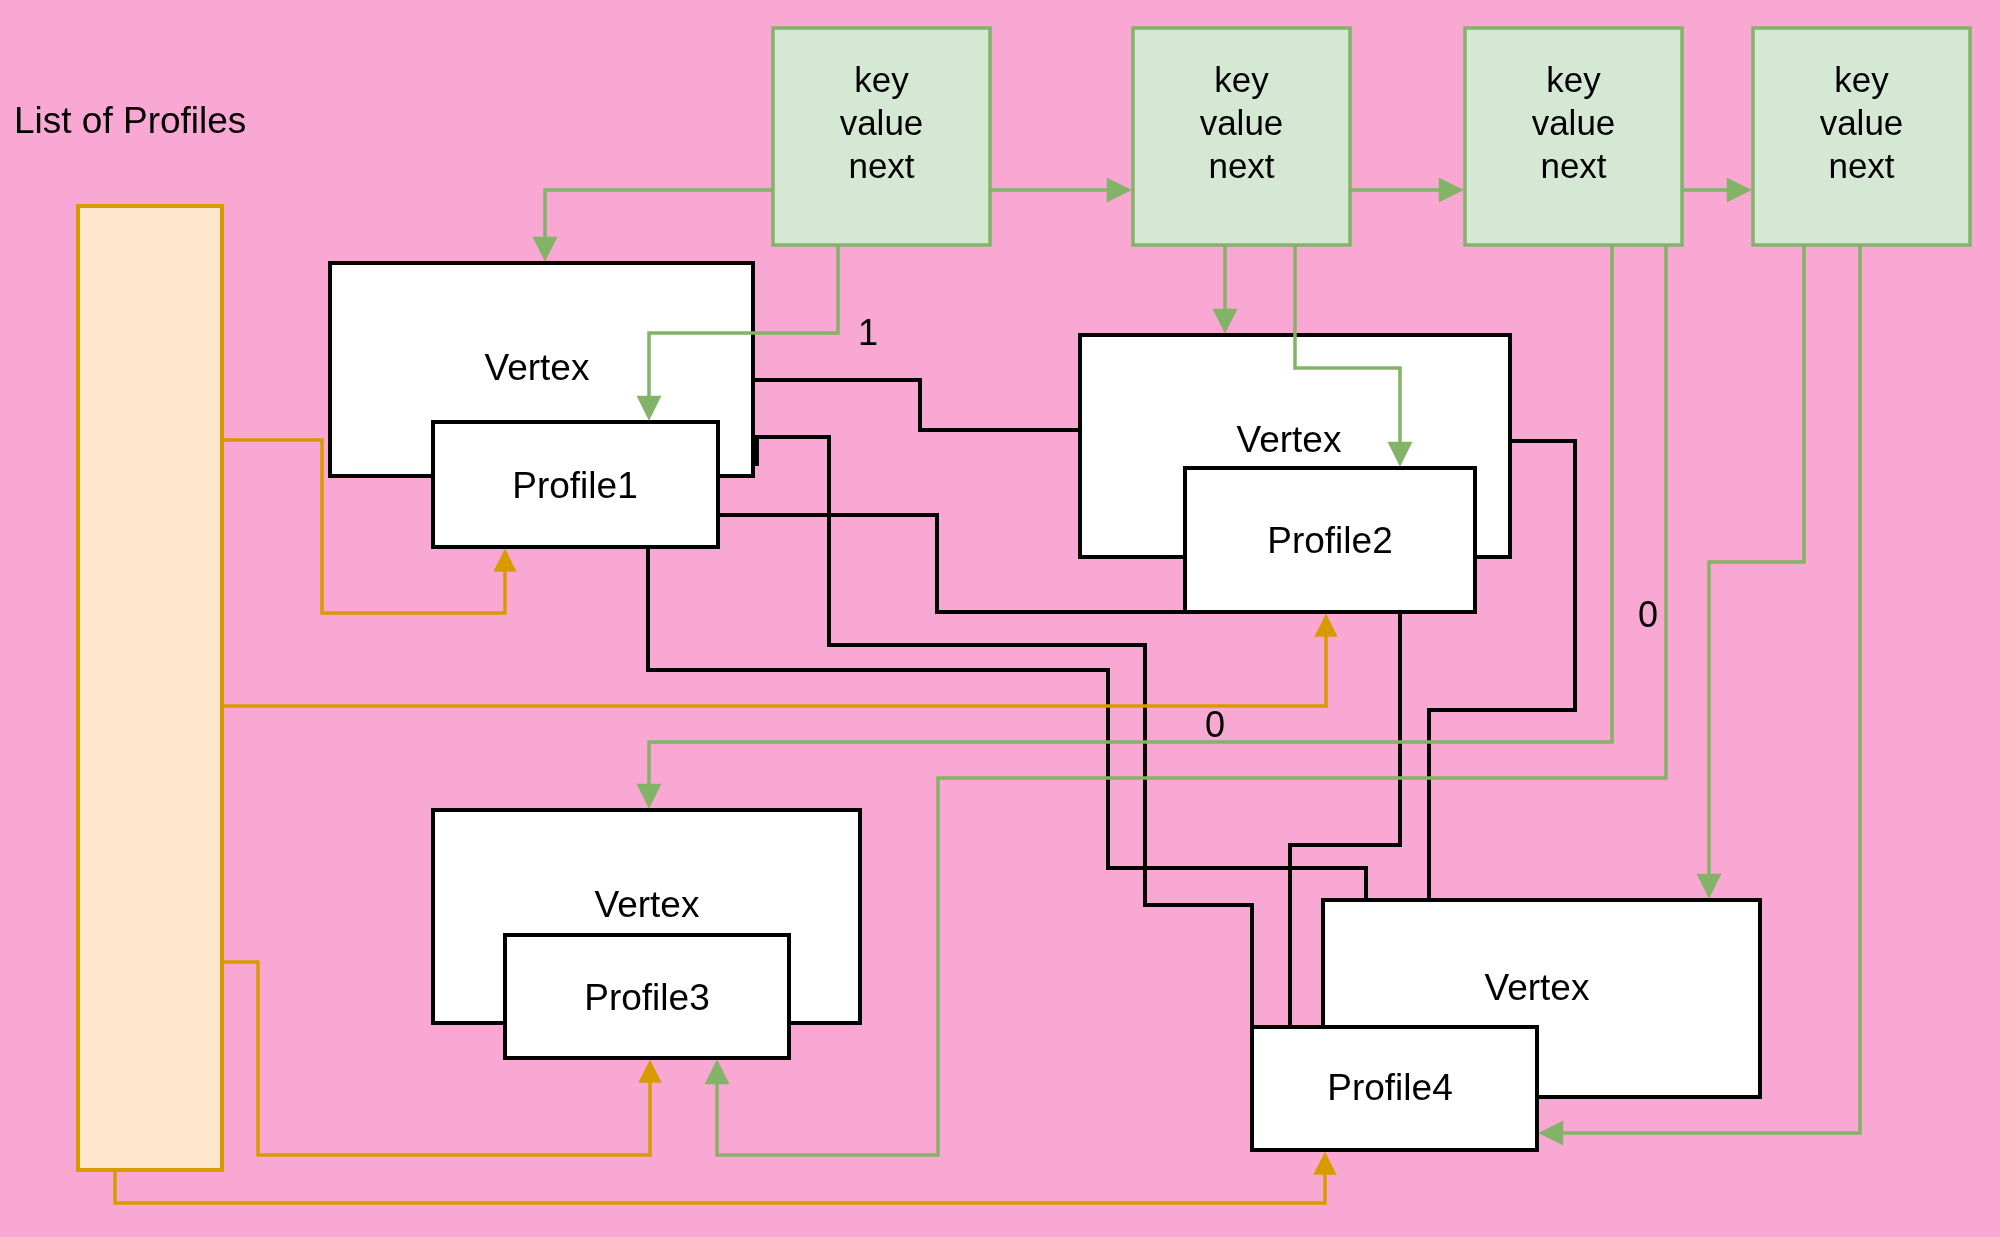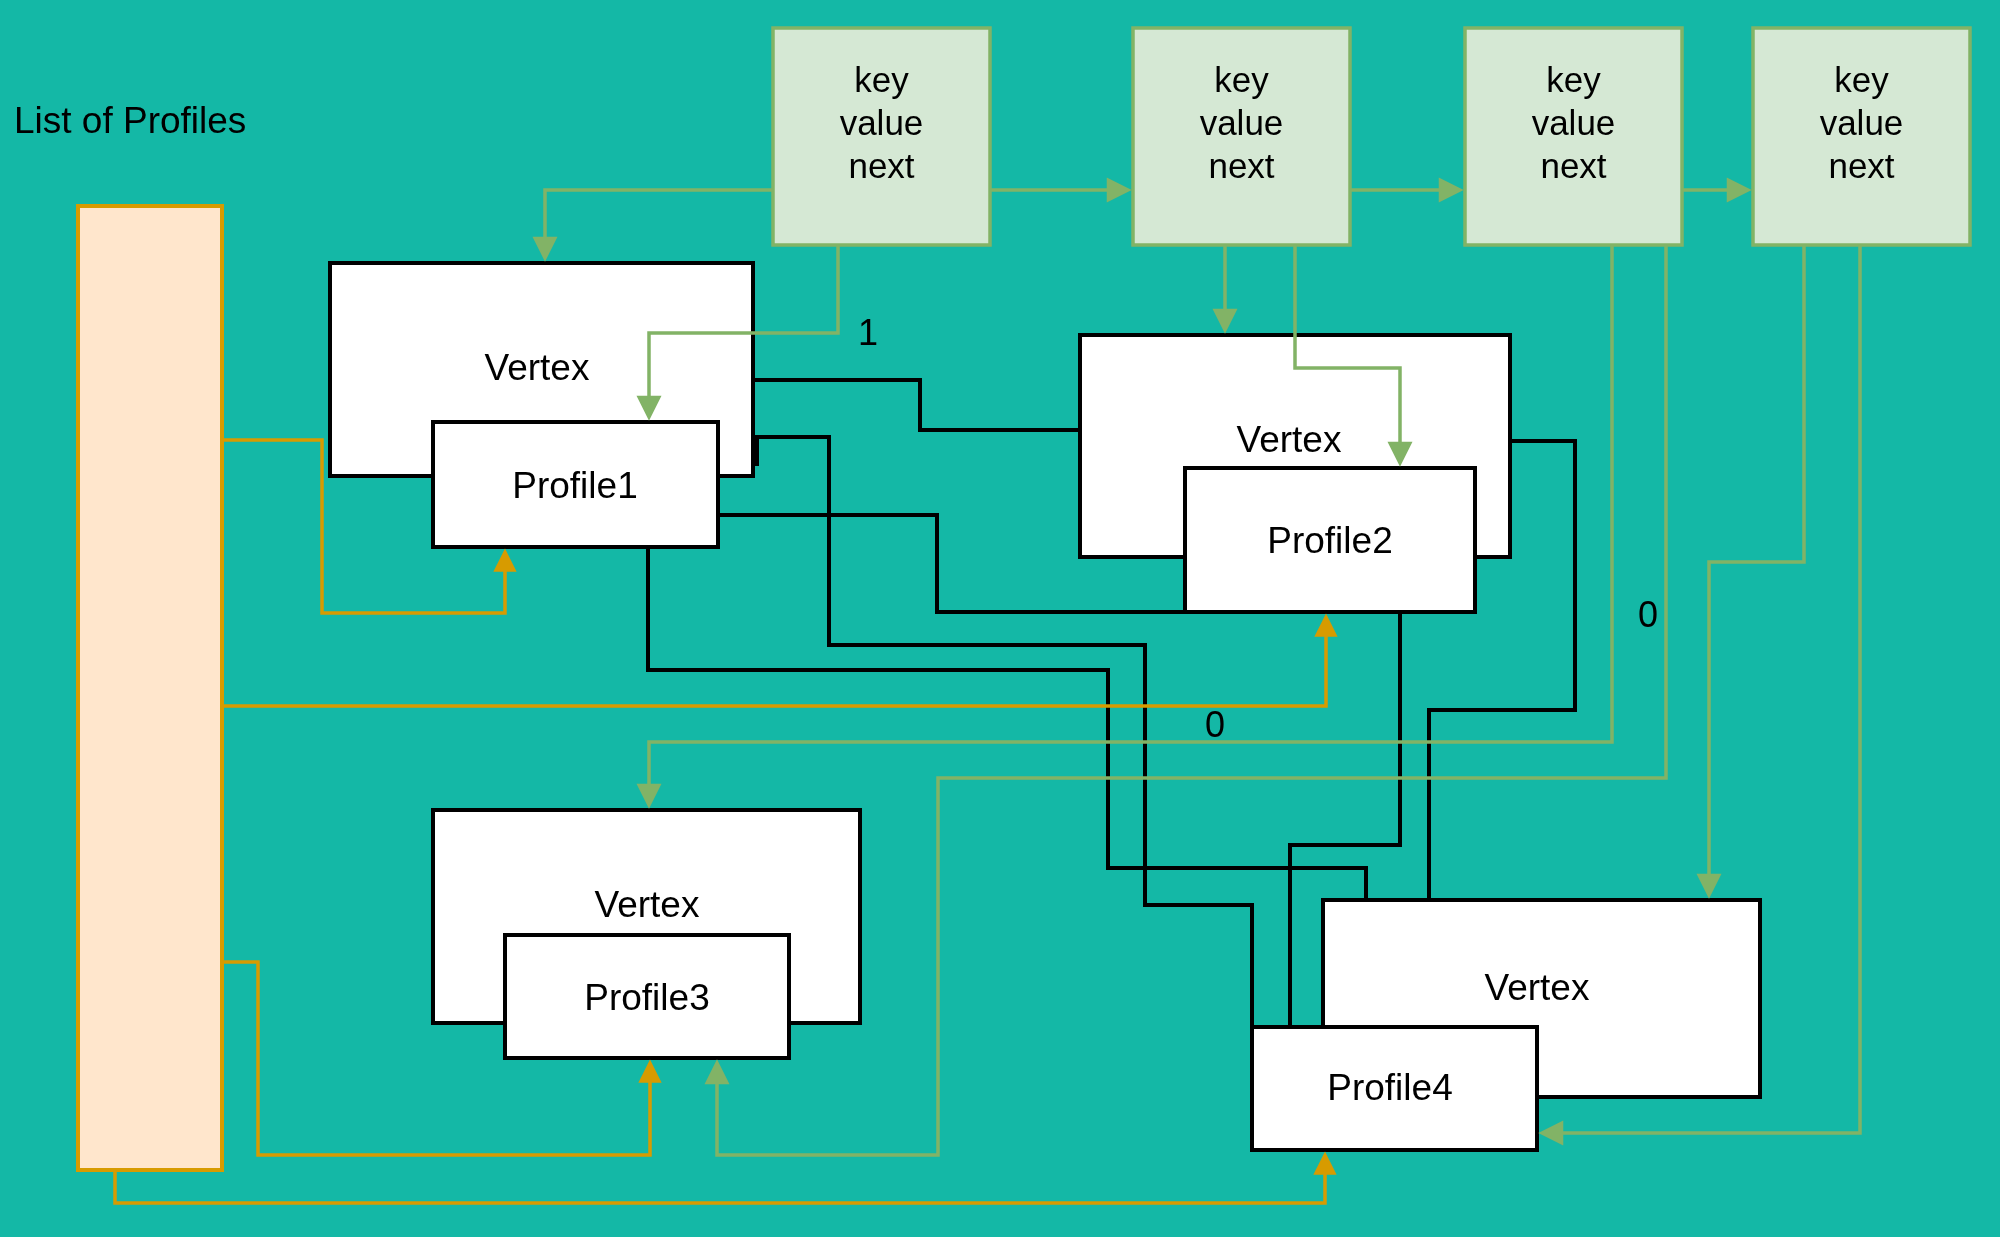--- a/index.html
+++ b/index.html
@@ -1,16 +1,16 @@
 <!DOCTYPE html>
 <html><head>
 <meta charset="utf-8">
 <style>
   html,body{margin:0;padding:0;background:#ffffff;}
-  .stage{position:relative;width:2000px;height:1237px;background:#14b8a6;overflow:hidden;
+  .stage{position:relative;width:2000px;height:1237px;background:#f9a8d4;overflow:hidden;
          font-family:"Liberation Sans", sans-serif;}
   svg{position:absolute;left:0;top:0;}
   text{font-family:"Liberation Sans", sans-serif;fill:#000000;}
 </style>
 </head>
 <body>
 
 <div class="stage">
   <svg id="diagram" width="2000" height="1237" viewBox="0 0 2000 1237">
     <defs>

